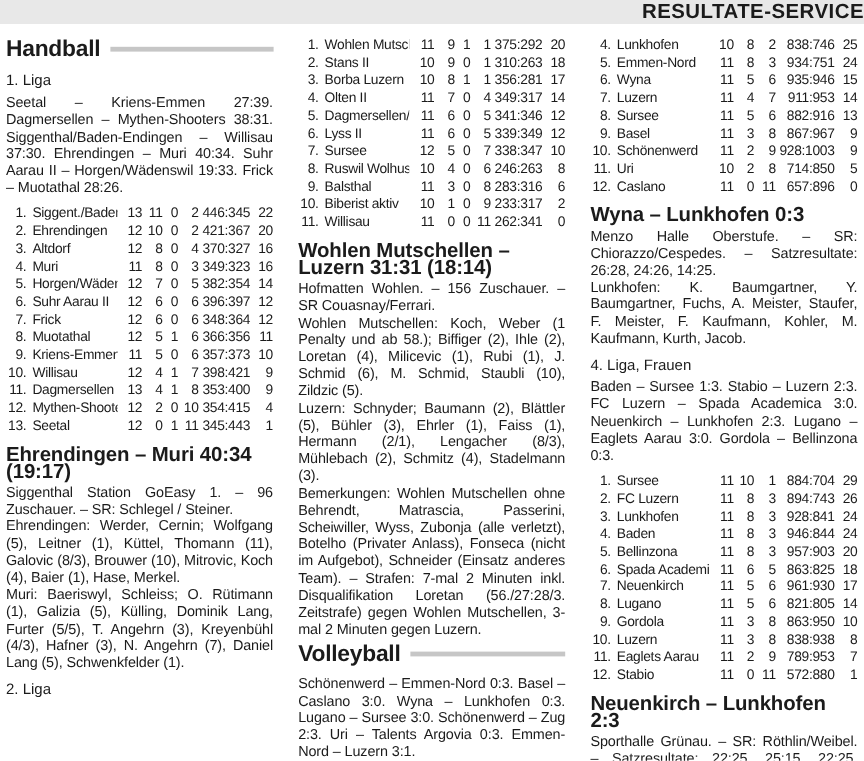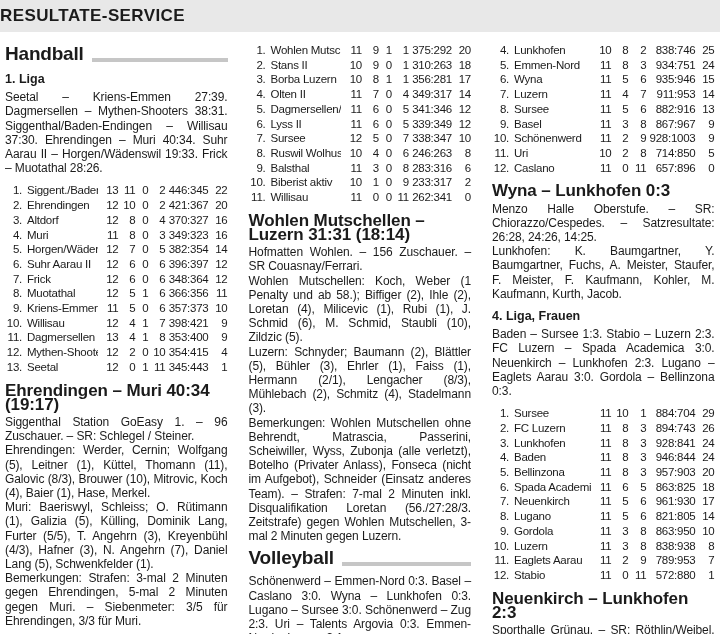--- a/index.html
+++ b/index.html
@@ -9,36 +9,36 @@
     --paper:#ffffff;
   }
   html,body{margin:0;padding:0;}
   body{
     width:720px;height:634px;overflow:hidden;background:var(--paper);
     color:var(--ink);
     font-family:"Liberation Sans","DejaVu Sans",sans-serif;
     font-size:12px;line-height:14.2px;
   }
   .band{
-    height:32px;background:var(--band);
-    display:flex;align-items:center;justify-content:flex-start;
+    height:20px;background:var(--band);
+    display:flex;align-items:center;justify-content:flex-end;
   }
   .band .title{
     font-size:17px;font-weight:bold;letter-spacing:.4px;
   }
   .content{
     display:flex;gap:21px;padding:7px 5px 0 5px;box-sizing:border-box;
   }
   .col{flex:0 0 222.5px;width:222.5px;min-width:0;}
   h1{
     font-size:19px;line-height:20px;font-weight:bold;margin:5px 0 6px;
-    display:flex;align-items:flex-end;letter-spacing:-.2px;
+    display:flex;align-items:center;letter-spacing:-.2px;
   }
   h1::after{content:"";flex:1;height:4px;background:var(--rule);margin:0 0 2px 8px;}
-  h3{font-size:12.5px;font-weight:bold;margin:8px 0 4px;}
+  h3{font-size:12.5px;font-weight:normal;margin:8px 0 4px;}
   h4{font-size:17px;font-weight:bold;margin:9px 0 3px;letter-spacing:-.1px;}
   p{margin:0;text-align:justify;letter-spacing:-.1px;}
   .tbl{margin:8px 0 2px;font-size:11.5px;letter-spacing:-.25px;}
   .tbl.first{margin-top:4px;}
   .trow{display:grid;line-height:14.7px;}
   .tbl-hb .trow{grid-template-columns:17px 1fr 21px 17px 13px 17px 43px 19px;}
   .tbl-vb .trow{grid-template-columns:17px 1fr 21px 17px 18px 49px 19px;}
   .trow span{text-align:right;white-space:nowrap;}
   .trow span.c1{text-align:left;padding-left:5px;overflow:hidden;}
 </style>
@@ -188,21 +188,20 @@
             <span class="c4">1</span>
             <span class="c5">11</span>
             <span class="c6">345:443</span>
             <span class="c7">1</span>
           </div>
         </div>
       <h4>Ehrendingen – Muri 40:34 (19:17)</h4>
       <p>Siggenthal Station GoEasy 1. – 96 Zuschauer. – SR: Schlegel / Steiner.</p>
       <p>Ehrendingen: Werder, Cernin; Wolfgang (5), Leitner (1), Küttel, Thomann (11), Galovic (8/3), Brouwer (10), Mitrovic, Koch (4), Baier (1), Hase, Merkel.</p>
       <p>Muri: Baeriswyl, Schleiss; O. Rütimann (1), Galizia (5), Külling, Dominik Lang, Furter (5/5), T. Angehrn (3), Kreyenbühl (4/3), Hafner (3), N. Angehrn (7), Daniel Lang (5), Schwenkfelder (1).</p>
-      <p>Bemerkungen: Strafen: 3-mal 2 Minuten gegen Ehrendingen, 5-mal 2 Minuten gegen Muri. – Siebenmeter: 3/5 für Ehrendingen, 3/3 für Muri.</p>
       <h3>2. Liga</h3>
 
     </div>
 
     <div class="col">
       <div class="tbl tbl-hb first">
           <div class="trow">
             <span class="c0">1.</span>
             <span class="c1">Wohlen Mutschell.</span>
             <span class="c2">11</span>

